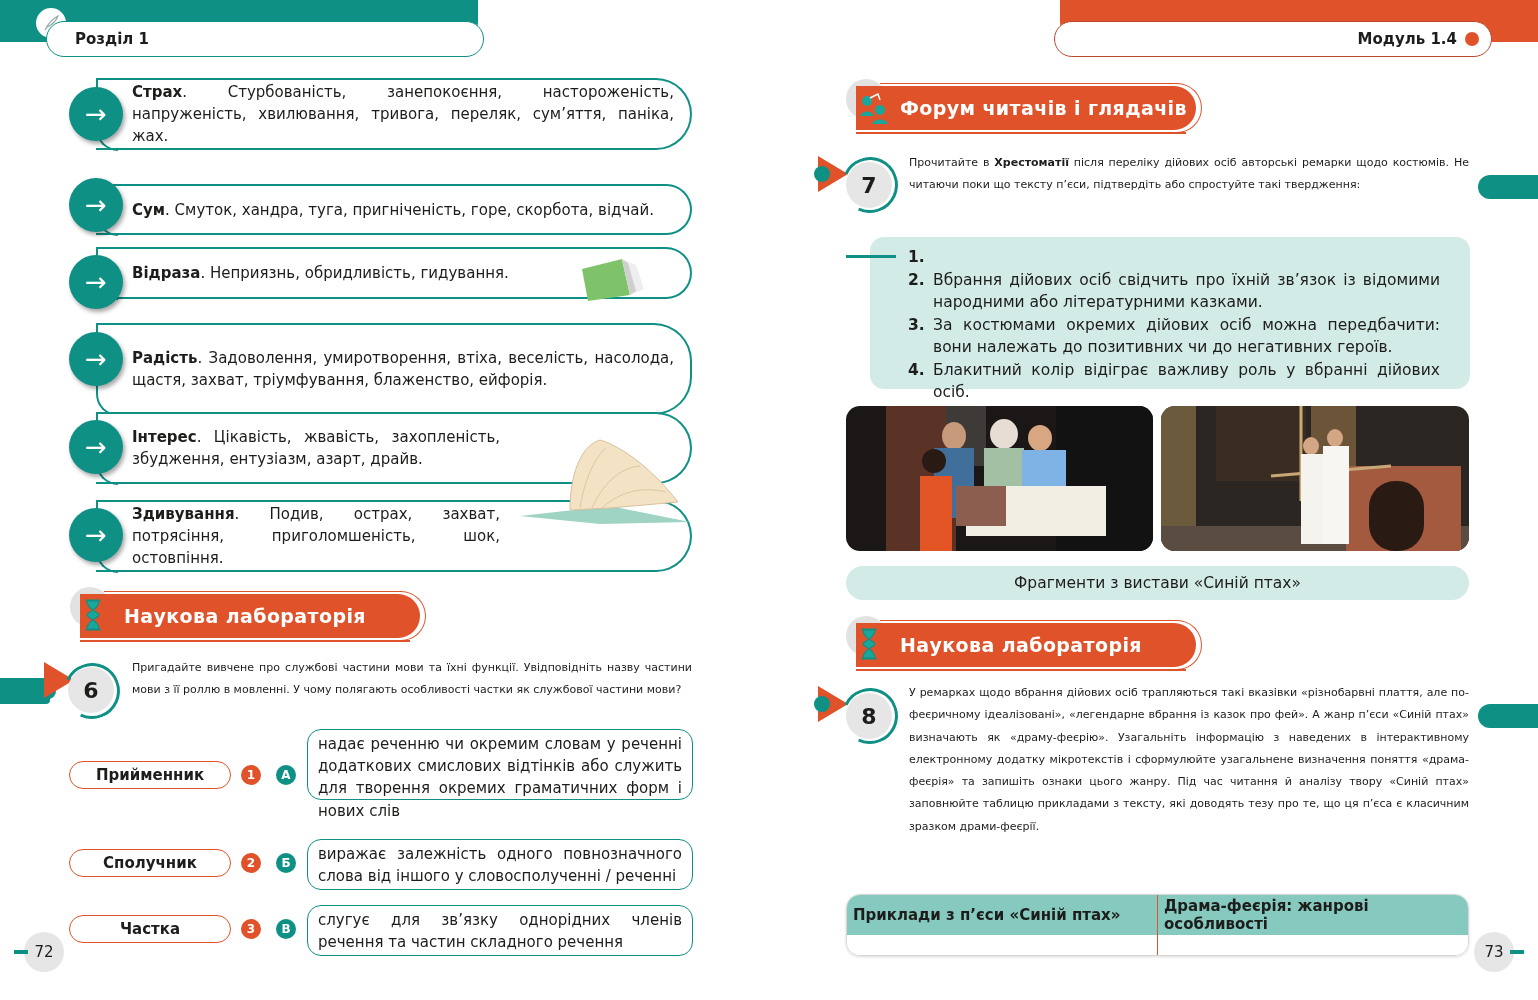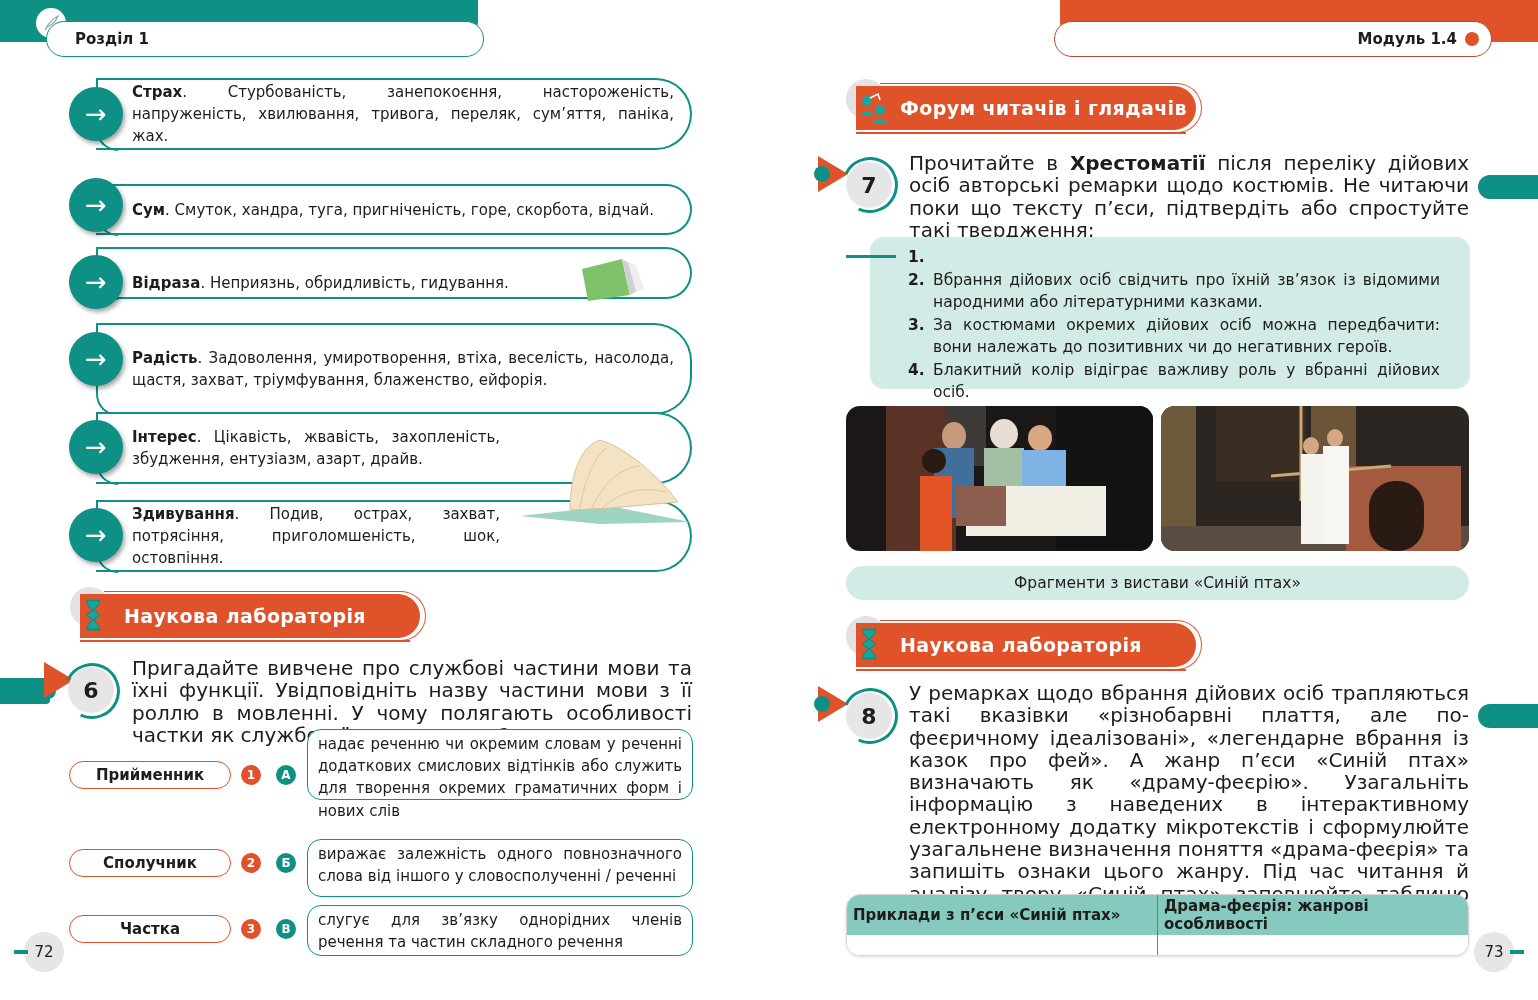--- a/index.html
+++ b/index.html
@@ -30,21 +30,21 @@
   .sec-icon-bg { width: 40px; height: 40px; background: #e2e2e2; border-radius: 50%; }
 
   
   .task-num { width: 46px; height: 46px; background: #e6e6e6; border-radius: 50%; display: flex; align-items: center; justify-content: center; font-weight: bold; font-size: 22px; }
   .task-arc { width: 56px; height: 56px; border: 3px solid #0e9085; border-left-color: transparent; border-bottom-color: #0e9085; border-radius: 50%; transform: rotate(-20deg); }
   .task-tri { width: 0; height: 0; border-top: 18px solid transparent; border-bottom: 18px solid transparent; border-left: 30px solid #e0522a; }
   .teal-bar-left { left: 0; top: 678px; width: 50px; height: 26px; background: #0e9085; border-radius: 0 4px 4px 0; }
   .teal-side-right { width: 60px; height: 24px; background: #0e9085; border-radius: 12px 0 0 12px; }
   .teal-dot { width: 16px; height: 16px; border-radius: 50%; background: #0e9085; }
 
-  .body-text { font-size: 20px; line-height: 22.3px; text-align: justify; }
+  .body-text { font-size: 11px; line-height: 22.3px; text-align: justify; }
 
   
   .term-pill { left: 69px; width: 162px; height: 28px; border: 1.8px solid #e0522a; border-radius: 14px; display: flex; align-items: center; justify-content: center; font-weight: bold; font-size: 15px; background: #fff; }
   .num-badge { width: 20px; height: 20px; border-radius: 50%; background: #e0522a; color: #fff; font-size: 12px; font-weight: bold; display: flex; align-items: center; justify-content: center; }
   .let-badge { width: 20px; height: 20px; border-radius: 50%; background: #0e9085; color: #fff; font-size: 12px; font-weight: bold; display: flex; align-items: center; justify-content: center; }
   .def-box { left: 307px; width: 386px; border: 1.8px solid #0e9085; border-radius: 14px; padding: 3px 10px; font-size: 15px; line-height: 22.2px; text-align: justify; background: #fff; }
 
   
   .page-num { width: 40px; height: 40px; border-radius: 50%; background: #e6e6e6; font-size: 15px; display: flex; align-items: center; justify-content: center; }
   .page-dash { width: 14px; height: 4px; background: #0e9085; }
@@ -83,21 +83,21 @@
   <div class="txt"><b>Страх</b>. <span>Стурбованість, занепокоєння, настороженість, напруженість, хвилювання, тривога, переляк, сум’яття, паніка, жах.</span></div>
 </div>
 <div class="abs arrow-circle" style="left:69px;top:87px;">→</div>
 
 <div class="abs emo-card" style="top:184px;height:51px;">
   <div class="txt"><b>Сум</b>. <span>Смуток, хандра, туга, пригніченість, горе, скорбота, відчай.</span></div>
 </div>
 <div class="abs arrow-circle" style="left:69px;top:178px;">→</div>
 
 <div class="abs emo-card" style="top:247px;height:52px;">
-  <div class="txt" style="right:180px;margin-top:10px;"><b>Відраза</b>. <span>Неприязнь, обридливість, гидування.</span></div>
+  <div class="txt" style="right:180px;"><b>Відраза</b>. <span>Неприязнь, обридливість, гидування.</span></div>
 </div>
 <div class="abs arrow-circle" style="left:69px;top:255px;">→</div>
 <svg class="abs" style="left:578px;top:255px;" width="72" height="46" viewBox="0 0 72 46">
   <polygon points="4,14 44,4 52,40 10,46" fill="#7ec36a"></polygon>
   <polygon points="44,4 58,10 66,34 52,40" fill="#eeeeee"></polygon>
   <polygon points="44,4 50,8 58,36 52,40" fill="#cfcfcf"></polygon>
 </svg>
 
 <div class="abs emo-card" style="top:323px;height:92px;">
   <div class="txt"><b>Радість</b>. <span>Задоволення, умиротворення, втіха, веселість, насолода, щастя, захват, тріумфування, блаженство, ейфорія.</span></div>
@@ -137,21 +137,21 @@
 <div class="abs body-text" style="left:132px;top:657px;width:560px;">Пригадайте вивчене про службові частини мови та їхні функції. Увідповідніть назву частини мови з її роллю в мовленні. У чому полягають особливості частки як службової частини мови?</div>
 
 <div class="abs term-pill" style="top:761px;">Прийменник</div>
 <div class="abs num-badge" style="left:241px;top:765px;">1</div>
 <div class="abs let-badge" style="left:276px;top:765px;">А</div>
 <div class="abs def-box" style="top:729px;height:71px;">надає реченню чи окремим словам у реченні додаткових смислових відтінків або служить для творення окремих граматичних форм і нових слів</div>
 
 <div class="abs term-pill" style="top:849px;">Сполучник</div>
 <div class="abs num-badge" style="left:241px;top:853px;">2</div>
 <div class="abs let-badge" style="left:276px;top:853px;">Б</div>
-<div class="abs def-box" style="top:839px;height:58px;">виражає залежність одного повнозначного слова від іншого у словосполученні / реченні</div>
+<div class="abs def-box" style="top:839px;height:51px;">виражає залежність одного повнозначного слова від іншого у словосполученні / реченні</div>
 
 <div class="abs term-pill" style="top:915px;">Частка</div>
 <div class="abs num-badge" style="left:241px;top:919px;">3</div>
 <div class="abs let-badge" style="left:276px;top:919px;">В</div>
 <div class="abs def-box" style="top:905px;height:51px;">слугує для зв’язку однорідних членів речення та частин складного речення</div>
 
 <div class="abs page-num" style="left:24px;top:932px;">72</div>
 <div class="abs page-dash" style="left:14px;top:950px;"></div>
 
 <div class="abs top-band-right"></div>

